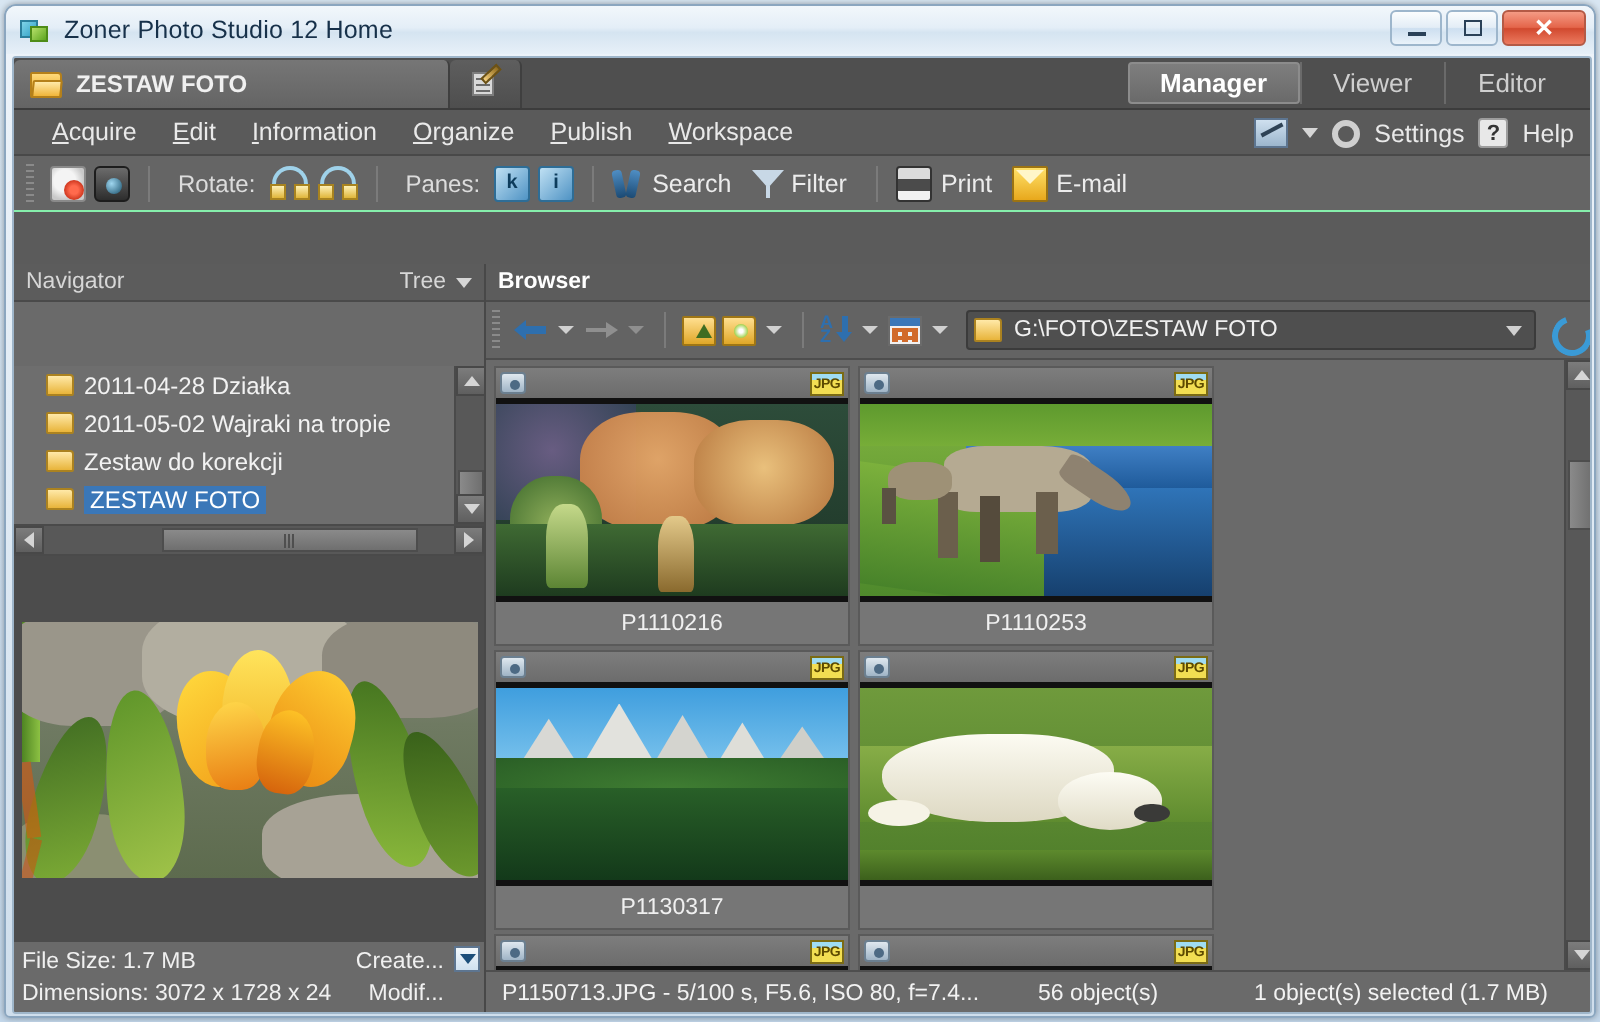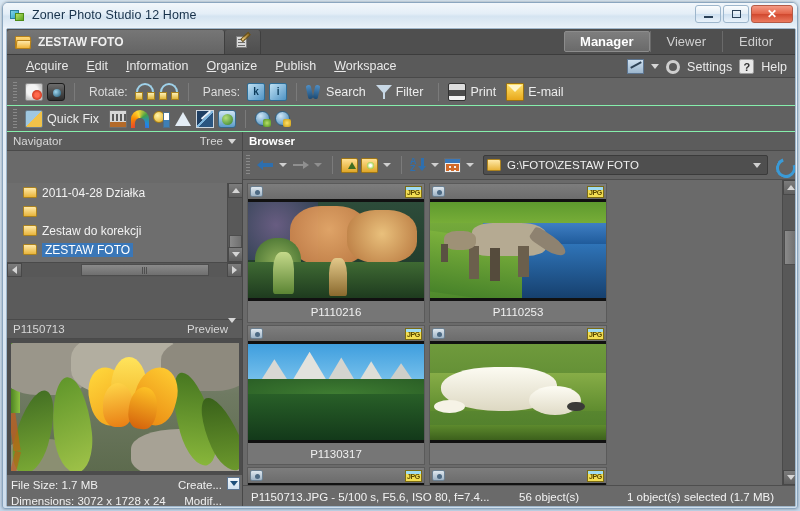--- a/index.html
+++ b/index.html
@@ -332,21 +332,20 @@
     width: 790px; height: 375px;
     display: flex;
   }
 
   
   #leftcol {
     width: 236px;
     display: flex;
     flex-direction: column;
     border-right: 1px solid #484848;
-    gap: 42px;
   }
 
   .panel-head {
     height: 19px;
     background: #5c5c5c;
     display: flex;
     align-items: center;
     padding: 0 6px;
     color: #d7d7d7;
     font-size: 11.5px;
@@ -735,54 +734,41 @@
       <span class="tb-text">Search</span>
       <div class="ico ic-filter"></div>
       <span class="tb-text">Filter</span>
       <div class="tb-sep"></div>
       <div class="ico ic-print"></div>
       <span class="tb-text">Print</span>
       <div class="ico ic-mail"></div>
       <span class="tb-text">E-mail</span>
     </div>
 
-    <div class="toolbar second">
-      <div class="grip"></div>
-      <div class="ico ic-quickfix"></div>
-      <span class="tb-text">Quick Fix</span>
-      <div class="ico ic-levels"></div>
-      <div class="ico ic-rainbow"></div>
-      <div class="ico ic-bulb"></div>
-      <div class="ico ic-tri"></div>
-      <div class="ico ic-sharp"></div>
-      <div class="ico ic-globe"></div>
-      <div class="tb-sep"></div>
-      <div class="ico ic-zoomg plus"></div>
-      <div class="ico ic-zoomg minus"></div>
-    </div>
 
     <div id="content">
 
       <div id="leftcol">
 
         <div id="navigator">
           <div class="panel-head">
             <span>Navigator</span>
             <span class="right">
               <span>Tree</span>
               <span class="caret"></span>
             </span>
           </div>
           <div id="navtree">
             <div class="tree-row">
               <span class="fico"></span>
               <span class="txt">2011-04-28 Działka</span>
             </div>
             <div class="tree-row">
               <span class="fico"></span>
+              <span class="txt">2011-05-02 Wajraki na tropie</span>
             </div>
             <div class="tree-row">
               <span class="fico"></span>
               <span class="txt">Zestaw do korekcji</span>
             </div>
             <div class="tree-row">
               <span class="fico"></span>
               <span class="txt selected">ZESTAW FOTO</span>
             </div>
             <div class="tree-row root">
@@ -810,27 +796,20 @@
             <div class="thumb">
                 <div class="grips"></div>
               </div>
             <div class="btn rt">
                 <div class="arw-rt"></div>
               </div>
           </div>
         </div>
 
         <div id="preview">
-          <div id="preview-head">
-            <span>P1150713</span>
-            <span class="right">
-              <span>Preview</span>
-              <span class="caret"></span>
-            </span>
-          </div>
           <div id="preview-img">
             <div class="tulip">
               <div class="stone" style="left:-10px;top:-6px;width:90px;height:58px;background:#9a968a;"></div>
               <div class="stone" style="left:60px;top:-10px;width:110px;height:62px;background:#b2aea0;"></div>
               <div class="stone" style="left:150px;top:-4px;width:90px;height:52px;background:#8e8a7e;"></div>
               <div class="stone" style="left:120px;top:86px;width:120px;height:50px;background:#a7a295;"></div>
               <div class="stone" style="left:-6px;top:96px;width:70px;height:40px;background:#8b8f72;"></div>
               <div class="leaf" style="left:6px;top:46px;width:34px;height:86px;background:linear-gradient(150deg,#3f6b22,#7fae36);transform:rotate(16deg);"></div>
               <div class="leaf" style="left:42px;top:34px;width:38px;height:96px;background:linear-gradient(160deg,#5d9429,#a2c44a);transform:rotate(-6deg);"></div>
               <div class="leaf" style="left:166px;top:28px;width:34px;height:96px;background:linear-gradient(200deg,#43731f,#8cba3c);transform:rotate(-16deg);"></div>

